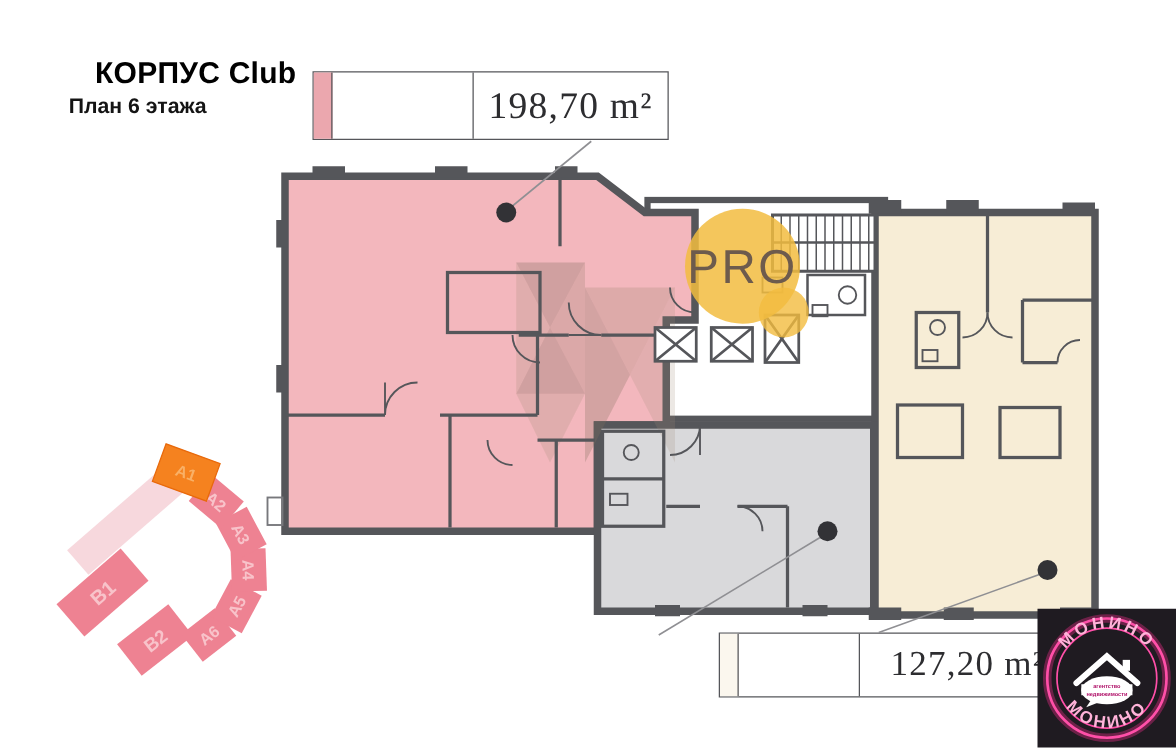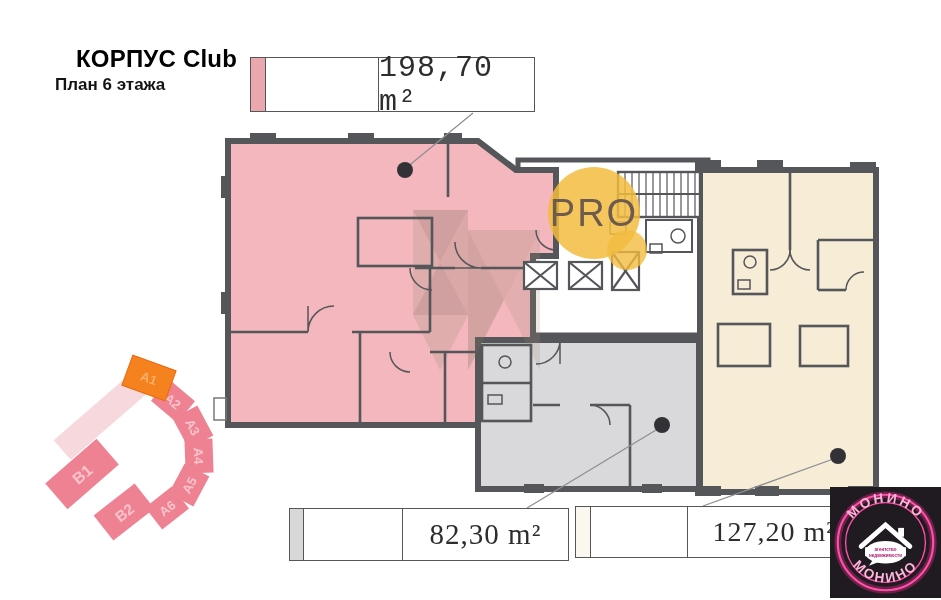--- a/index.html
+++ b/index.html
@@ -11,21 +11,21 @@
   .hdr .t3{font-size:17px;font-weight:bold;color:#141414;margin-top:2px;}
   .label-box{position:absolute;z-index:2;background:#fff;border:1.6px solid #55565a;
     display:flex;align-items:stretch;box-sizing:border-box;}
   .label-box .stripe{border-right:1.4px solid #55565a;}
   .label-box .spacer{border-right:1.4px solid #55565a;}
   .label-box .value{flex:1;display:flex;align-items:center;justify-content:center;
     font-family:"Liberation Serif","DejaVu Serif",serif;color:#2d2d30;letter-spacing:1px;}
   #box-198{left:250px;top:57px;width:285px;height:55px;}
   #box-198 .stripe{width:14px;background:#eba7ae;}
   #box-198 .spacer{width:112px;}
-  #box-198 .value{font-size:30px;font-family:Liberation Mono, monospace;}
+  #box-198 .value{font-size:30px;}
   #box-82{left:289px;top:508px;width:280px;height:53px;}
   #box-82 .stripe{width:13px;background:#d8d8d8;}
   #box-82 .spacer{width:98px;}
   #box-82 .value{font-size:29px;}
   #box-127{left:575px;top:506px;width:286px;height:52px;}
   #box-127 .stripe{width:14px;background:#fbf7ee;}
   #box-127 .spacer{width:96px;}
   #box-127 .value{font-size:28px;}
   #logo{position:absolute;left:830px;top:487px;width:111px;height:111px;z-index:4;
     background:#1f1b21;}
@@ -203,25 +203,20 @@
     <div class="t1">КОРПУС Club</div>
     <div class="t3">План 6 этажа</div>
   </div>
 
   <div class="label-box" id="box-198">
     <div class="stripe"></div>
     <div class="spacer"></div>
     <div class="value">198,70 m²</div>
   </div>
 
-  <div class="label-box" id="box-82">
-    <div class="stripe"></div>
-    <div class="spacer"></div>
-    <div class="value">82,30 m²</div>
-  </div>
 
   <div class="label-box" id="box-127">
     <div class="stripe"></div>
     <div class="spacer"></div>
     <div class="value">127,20 m²</div>
   </div>
 
   <div id="logo">
     <svg width="111" height="111" viewBox="0 0 114 114">
       <circle cx="57" cy="57" r="49" fill="none" stroke="rgba(255,47,146,0.35)" stroke-width="7"></circle>

